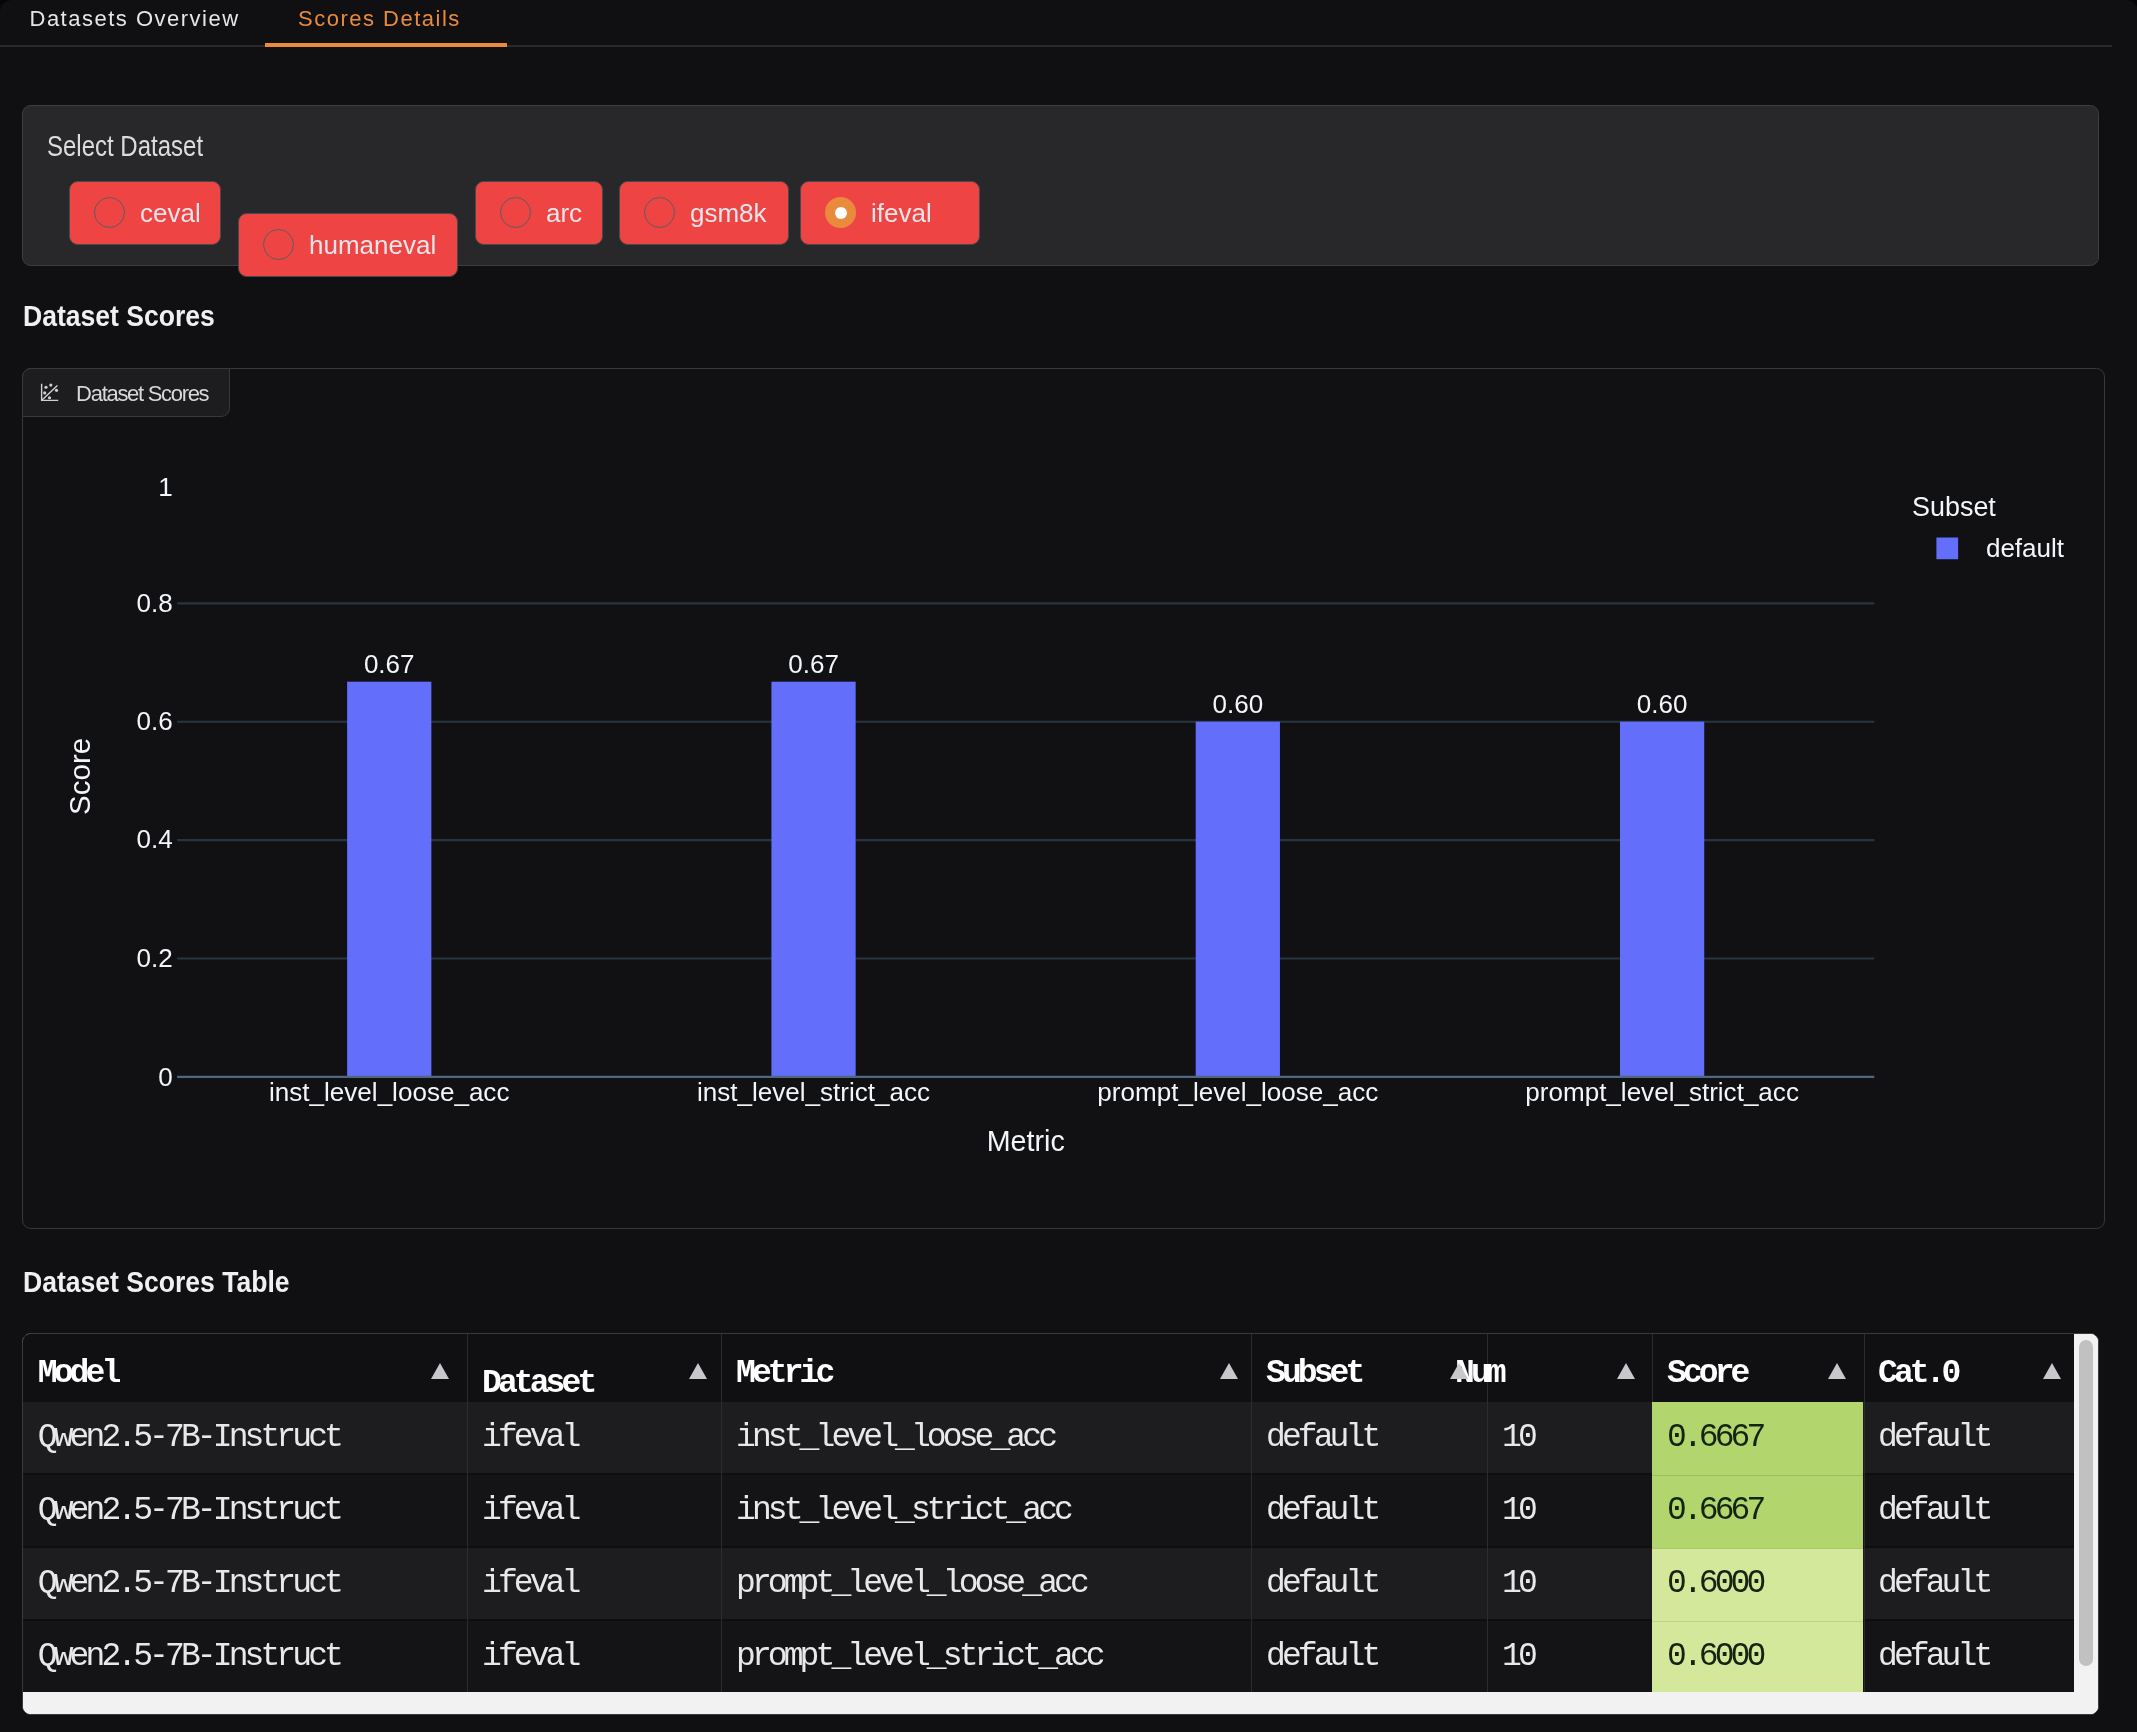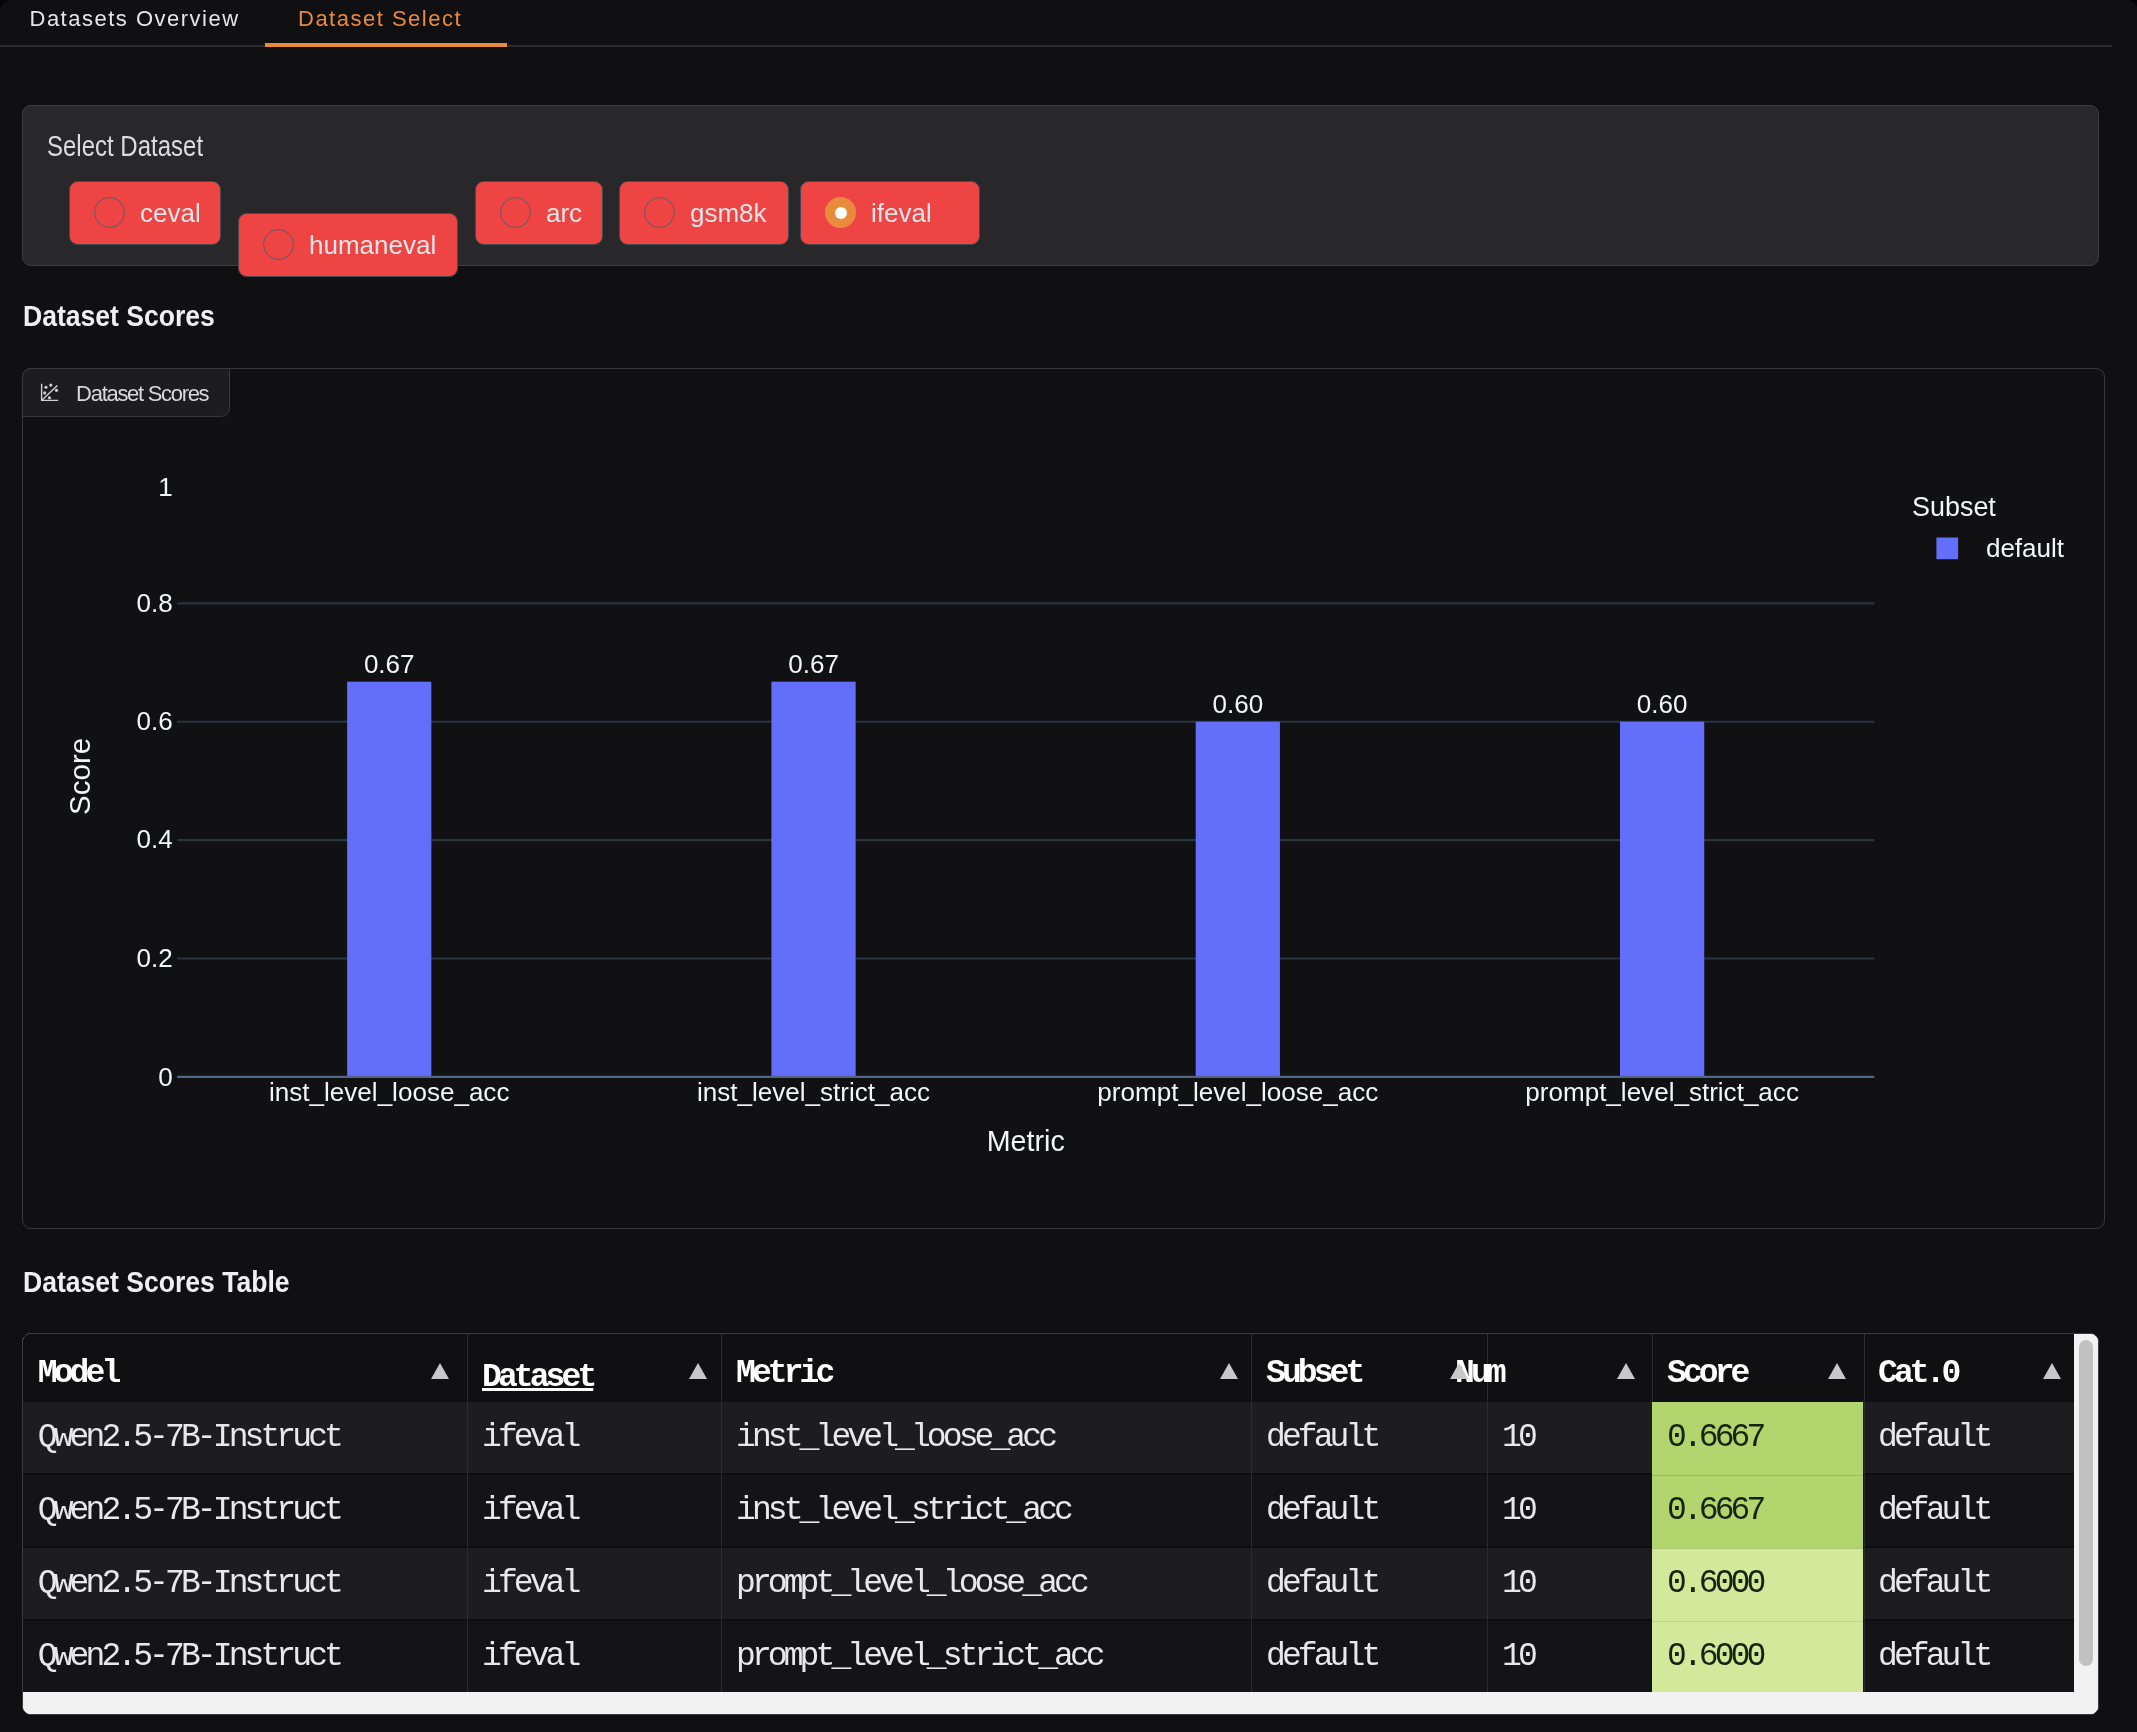--- a/index.html
+++ b/index.html
@@ -43,21 +43,21 @@
 .tri { position:absolute; width:0; height:0; border-left:9.6px solid transparent; border-right:9.6px solid transparent; border-bottom:16.5px solid #c8c8cc; }
 .vsb { position:absolute; right:0; top:0; width:24px; height:382px; background:#f2f2f2; }
 .vsb .thumb { position:absolute; left:5.2px; top:6px; width:14px; height:326px; border-radius:7px; background:#c1c1c1; }
 .hsb { position:absolute; left:0; bottom:0; width:2077px; height:22px; background:#f2f2f2; }
 </style>
 </head>
 <body>
 <div id="page">
   <div id="tabbar">
     <div class="tabtxt" id="tab1">Datasets Overview</div>
-    <div class="tabtxt" id="tab2">Dataset Select</div>
+    <div class="tabtxt" id="tab2">Scores Details</div>
   </div>
   <div id="tabu"></div>
 
   <div id="selpanel">
     <div id="sellabel">Select Dataset</div>
     <div class="chip" style="left:46px;width:152px;">
         <div class="rad"></div>
         <div class="ctxt">ceval</div>
       </div>
     <div class="chip" style="left:215px;width:220px;margin-top:32px;">
@@ -166,21 +166,21 @@
       <div class="vline" style="left:1228px;"></div>
       <div class="vline" style="left:1464px;"></div>
       <div class="vline" style="left:1629px;"></div>
       <div class="vline" style="left:1841px;"></div>
       <div class="abs" style="left:1629px;top:68px;width:211px;height:73px;background:#b2d56e;"></div>
       <div class="abs" style="left:1629px;top:141px;width:211px;height:73px;background:#b2d56e;border-top:1.7px solid #9cbd5c;"></div>
       <div class="abs" style="left:1629px;top:214px;width:211px;height:73px;background:#d3e89a;border-top:1.7px solid #abc76e;"></div>
       <div class="abs" style="left:1629px;top:287px;width:211px;height:74px;background:#d3e89a;border-top:1.7px solid #bed489;"></div>
 
       <div class="cell hd" style="left:14.8px;top:21px;">Model</div>
-      <div class="cell hd" style="left:459px;top:25px;text-decoration:underline;">Dataset</div>
+      <div class="cell hd" style="left:459px;top:31px;">Dataset</div>
       <div class="cell hd" style="left:713px;top:21px;">Metric</div>
       <div class="cell hd" style="left:1243px;top:21px;">Subset</div>
       <div class="cell hd" style="left:1432px;top:21px;">Num</div>
       <div class="cell hd" style="left:1644px;top:21px;">Score</div>
       <div class="cell hd" style="left:1855px;top:21px;">Cat.0</div>
 
       <div class="tri" style="left:408px;top:29px;"></div>
       <div class="tri" style="left:666px;top:29px;"></div>
       <div class="tri" style="left:1197px;top:29px;"></div>
       <div class="tri" style="left:1427px;top:29px;"></div>

